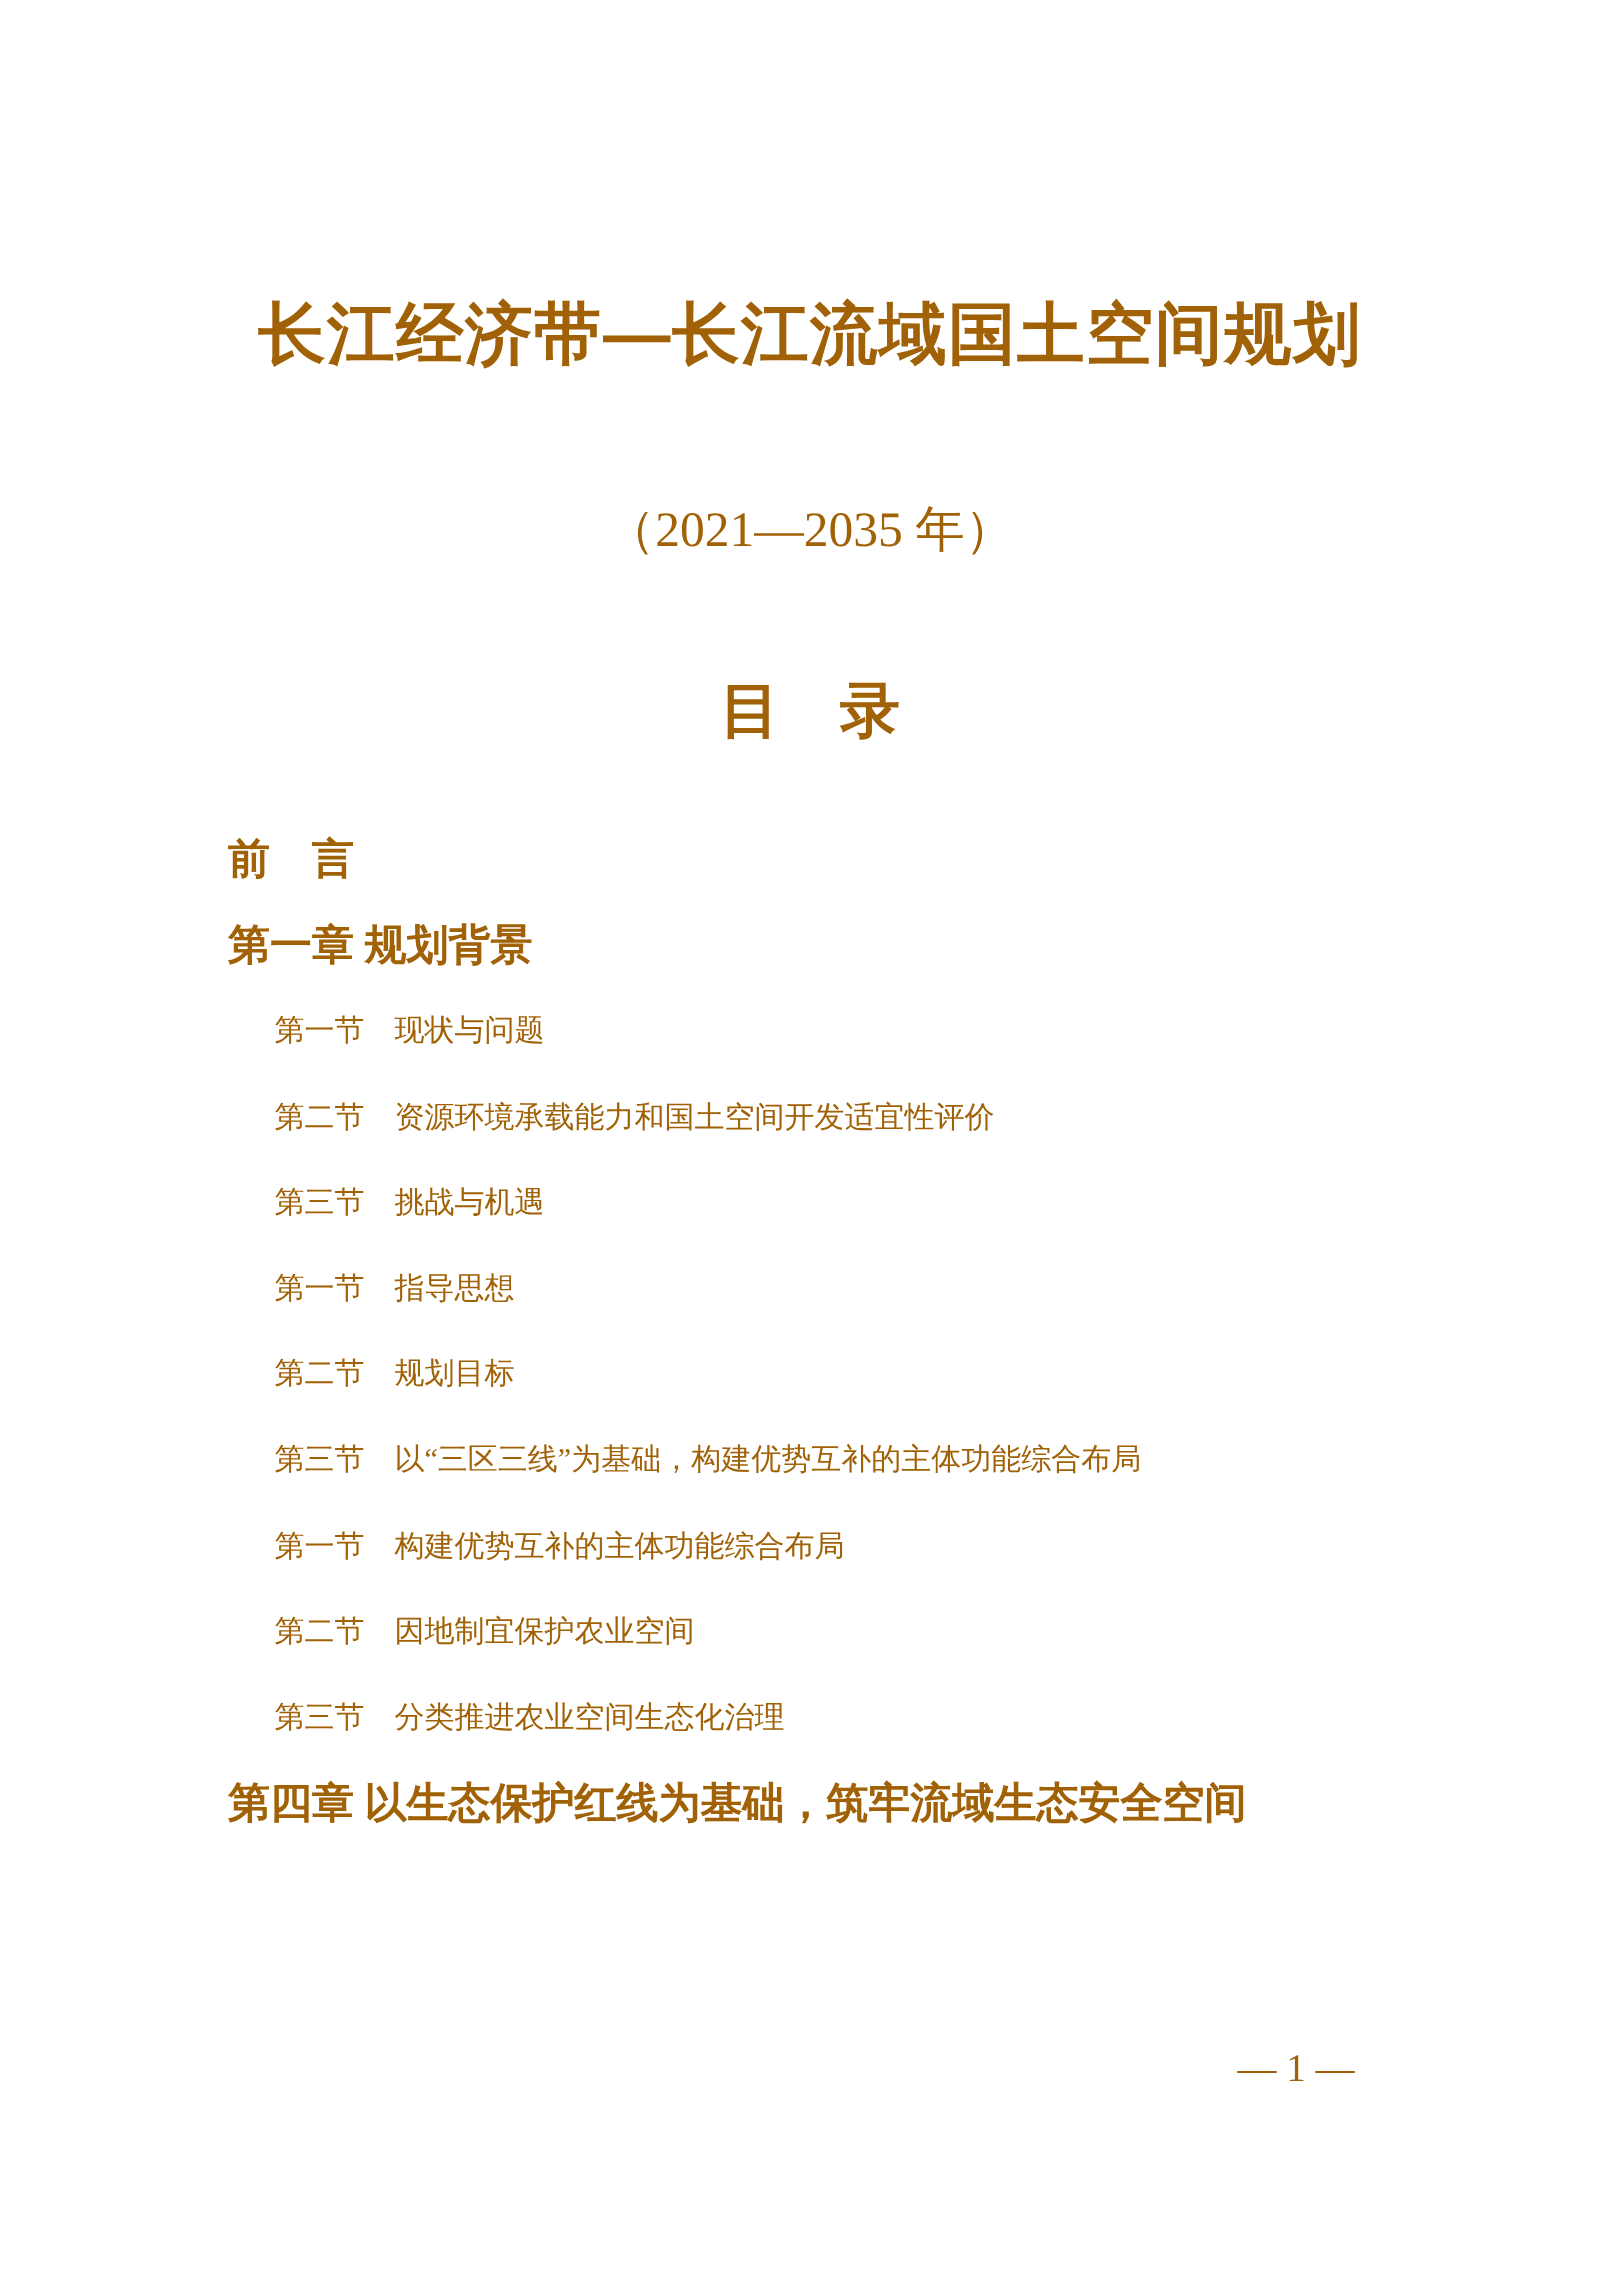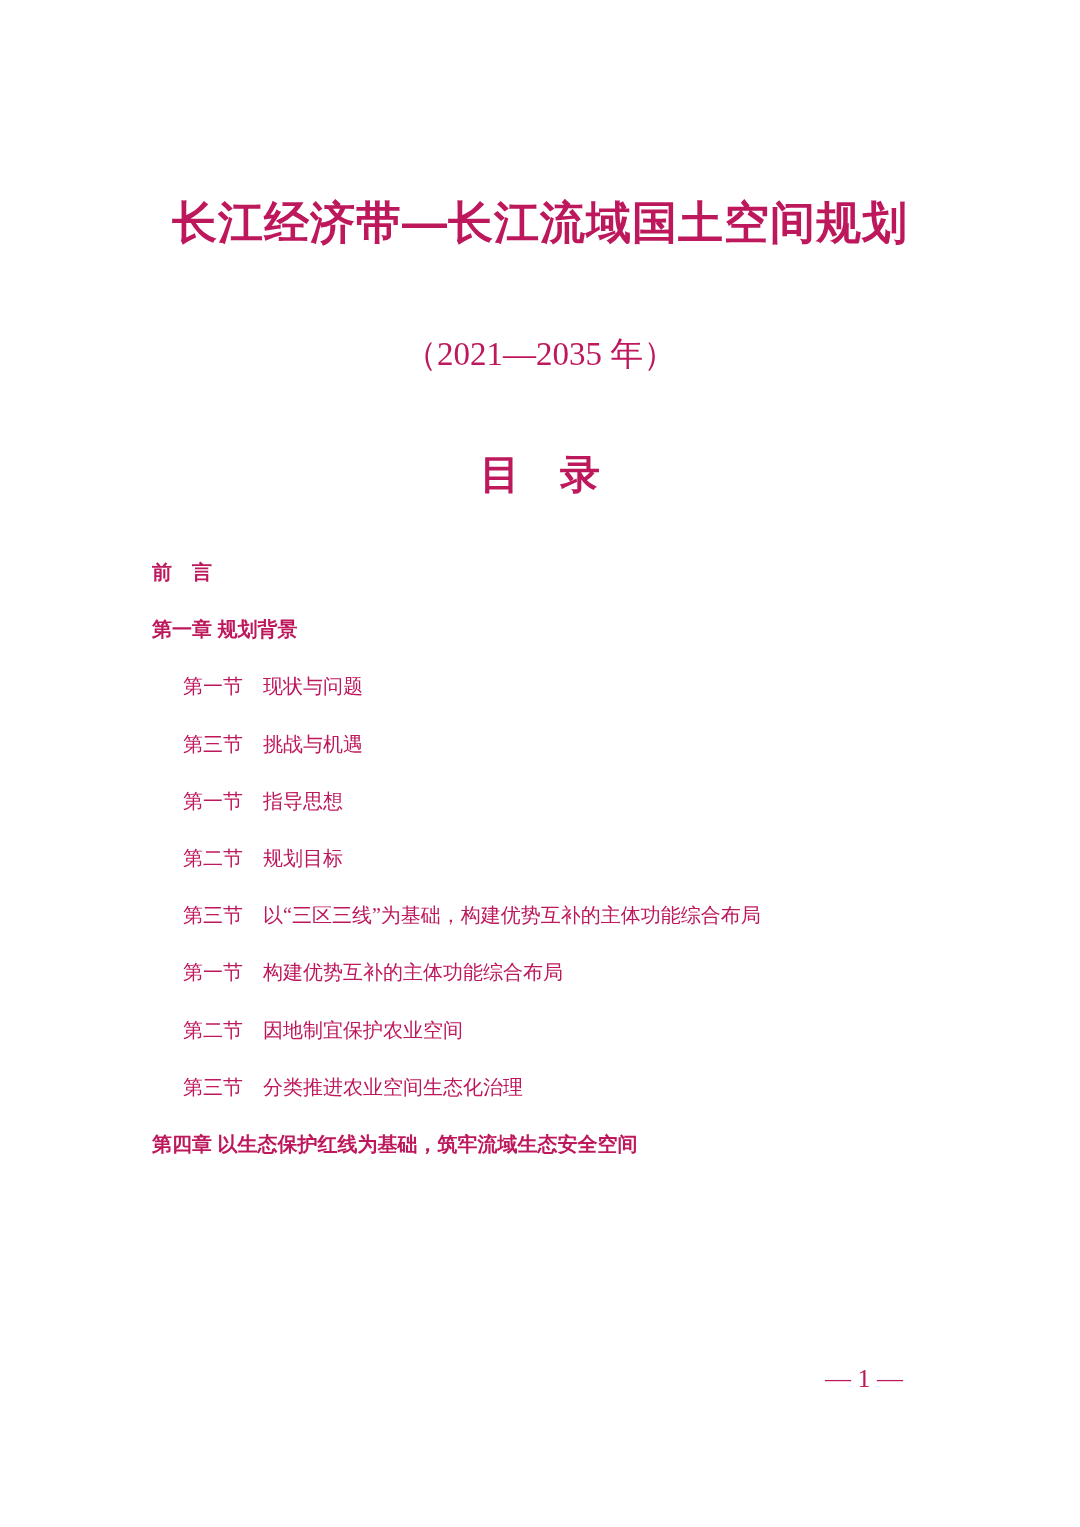--- a/index.html
+++ b/index.html
@@ -7,21 +7,21 @@
     margin: 0;
     padding: 0;
     background: #e8e8e8;
   }
   .page {
     position: relative;
     width: 1080px;
     height: 1527px;
     margin: 0 auto;
     background: #ffffff;
-    color: #be185d;
+    color: #a16207;
     overflow: hidden;
   }
 
   
   .doc-title {
     position: absolute;
     top: 198px;
     left: 0;
     width: 100%;
     margin: 0;
@@ -70,23 +70,23 @@
     right: 60px;
   }
   .toc-entry {
     height: 57.2px;
     display: flex;
     align-items: center;
     white-space: nowrap;
   }
   .toc-entry.preface,
   .toc-entry.chapter {
-    font-family: Liberation Sans, sans-serif;
+    font-family: Liberation Serif, serif;
     font-weight: 700;
-    font-size: 20px;
+    font-size: 28px;
   }
   .toc-entry.section {
     font-family: "Liberation Serif", serif;
     font-weight: 400;
     font-size: 20px;
     padding-left: 31px;
   }
   
   .toc-entry.tight {
     letter-spacing: -1.5px;
@@ -111,20 +111,21 @@
   <h1 class="doc-title">长江经济带—长江流域国土空间规划</h1>
 
   <div class="doc-subtitle">（2021—2035 年）</div>
 
   <h2 class="toc-heading">目　录</h2>
 
   <div class="toc-list">
     <div class="toc-entry preface">前　言</div>
     <div class="toc-entry chapter">第一章 规划背景</div>
     <div class="toc-entry section">第一节　现状与问题</div>
+    <div class="toc-entry section">第二节　资源环境承载能力和国土空间开发适宜性评价</div>
     <div class="toc-entry section">第三节　挑战与机遇</div>
     <div class="toc-entry section">第一节　指导思想</div>
     <div class="toc-entry section">第二节　规划目标</div>
     <div class="toc-entry section">第三节　以“三区三线”为基础，构建优势互补的主体功能综合布局</div>
     <div class="toc-entry section">第一节　构建优势互补的主体功能综合布局</div>
     <div class="toc-entry section">第二节　因地制宜保护农业空间</div>
     <div class="toc-entry section">第三节　分类推进农业空间生态化治理</div>
     <div class="toc-entry chapter">第四章 以生态保护红线为基础，筑牢流域生态安全空间</div>
   </div>
 

